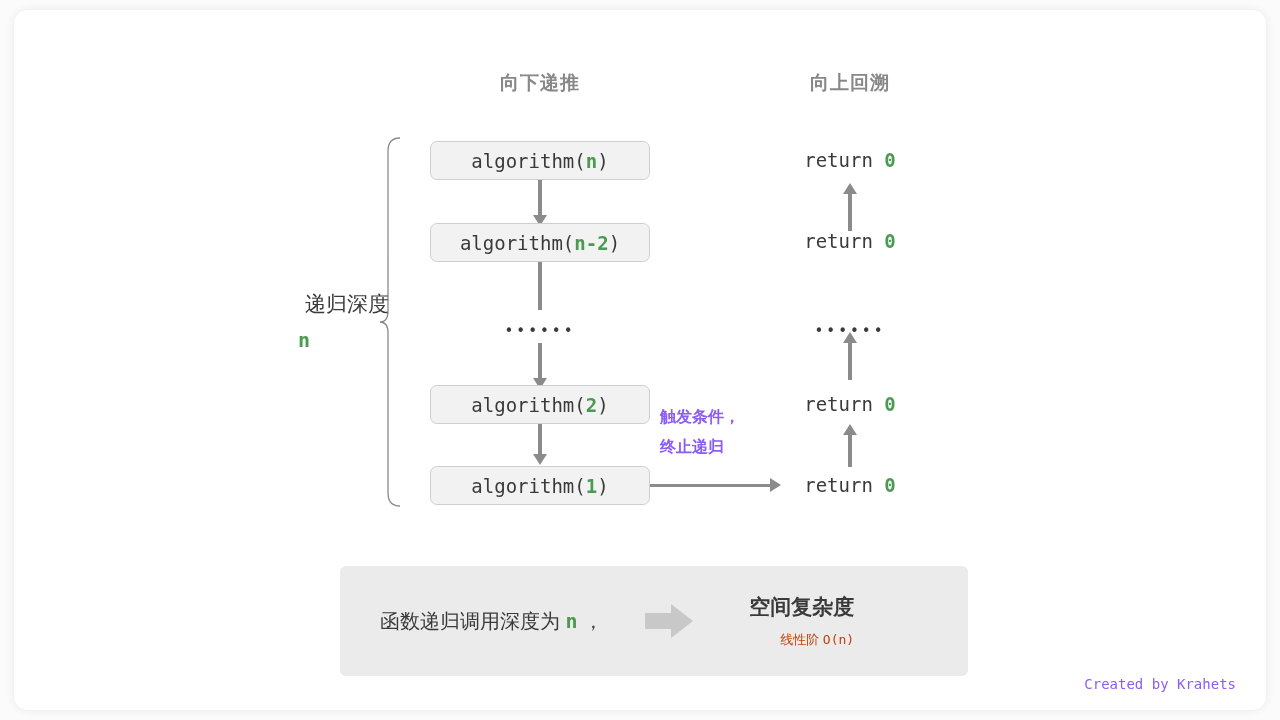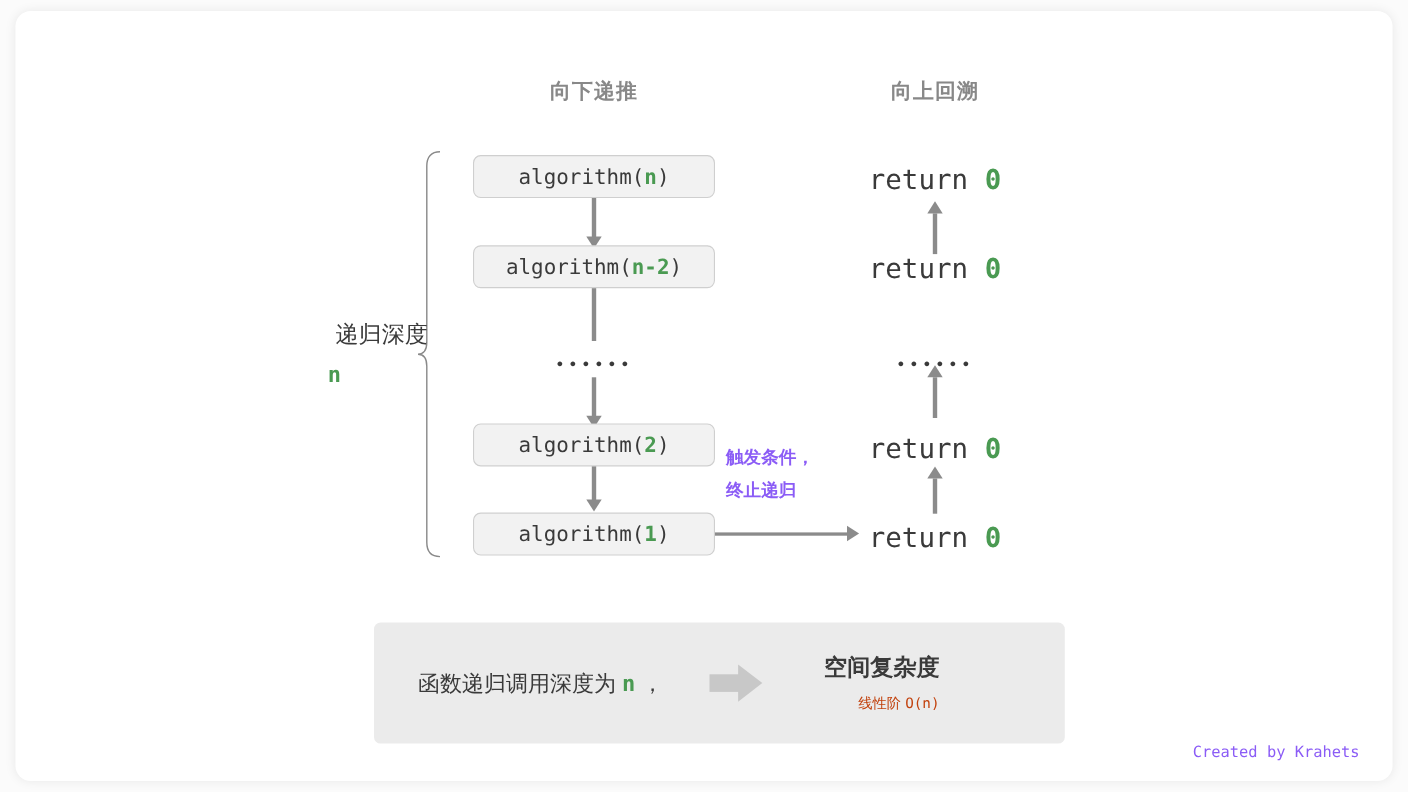--- a/index.html
+++ b/index.html
@@ -37,21 +37,21 @@
     display:flex; align-items:center; justify-content:center;
     font-family:"DejaVu Sans Mono", monospace;
     font-size:19px; color:#3a3a3a;
     white-space:nowrap;
   }
   .call-box .arg{color:#4a9a52; font-weight:bold;}
 
   
   .ret{
     font-family:"DejaVu Sans Mono", monospace;
-    font-size:25px; color:#3a3a3a;
+    font-size:19px; color:#3a3a3a;
     white-space:nowrap; text-align:center;
     width:220px;
   }
   .ret .zero{color:#4a9a52; font-weight:bold;}
 
   
   .v-arrow{width:4px; background:#8b8b8b;}
   .v-head-down{
     width:0;height:0;
     border-left:7px solid transparent;

